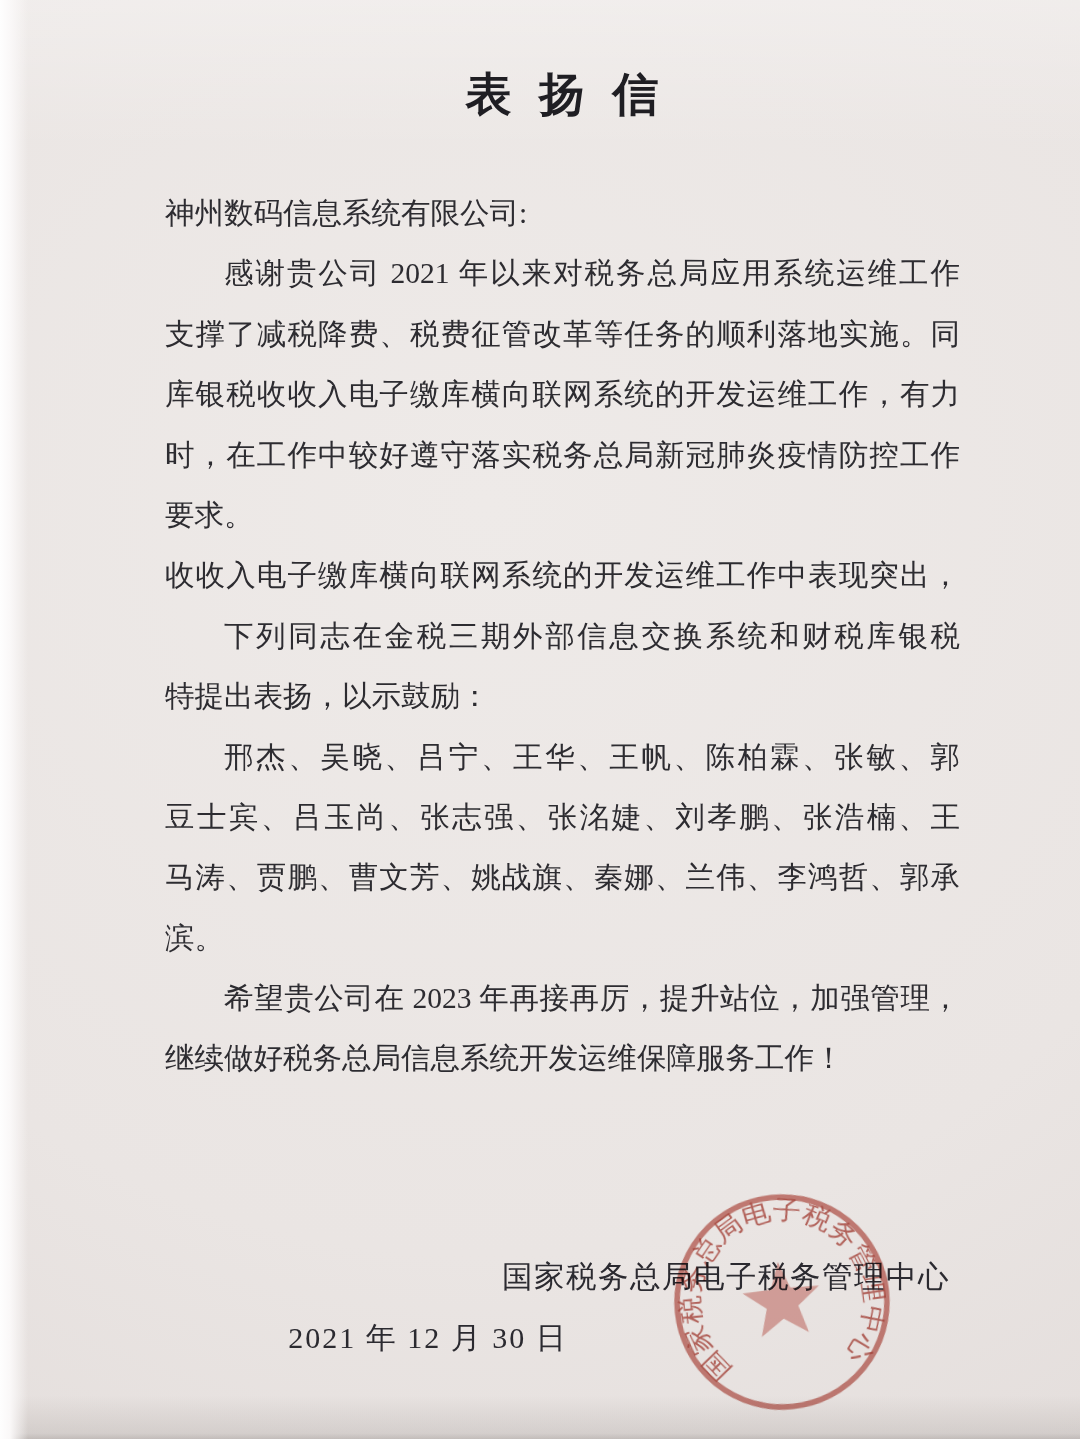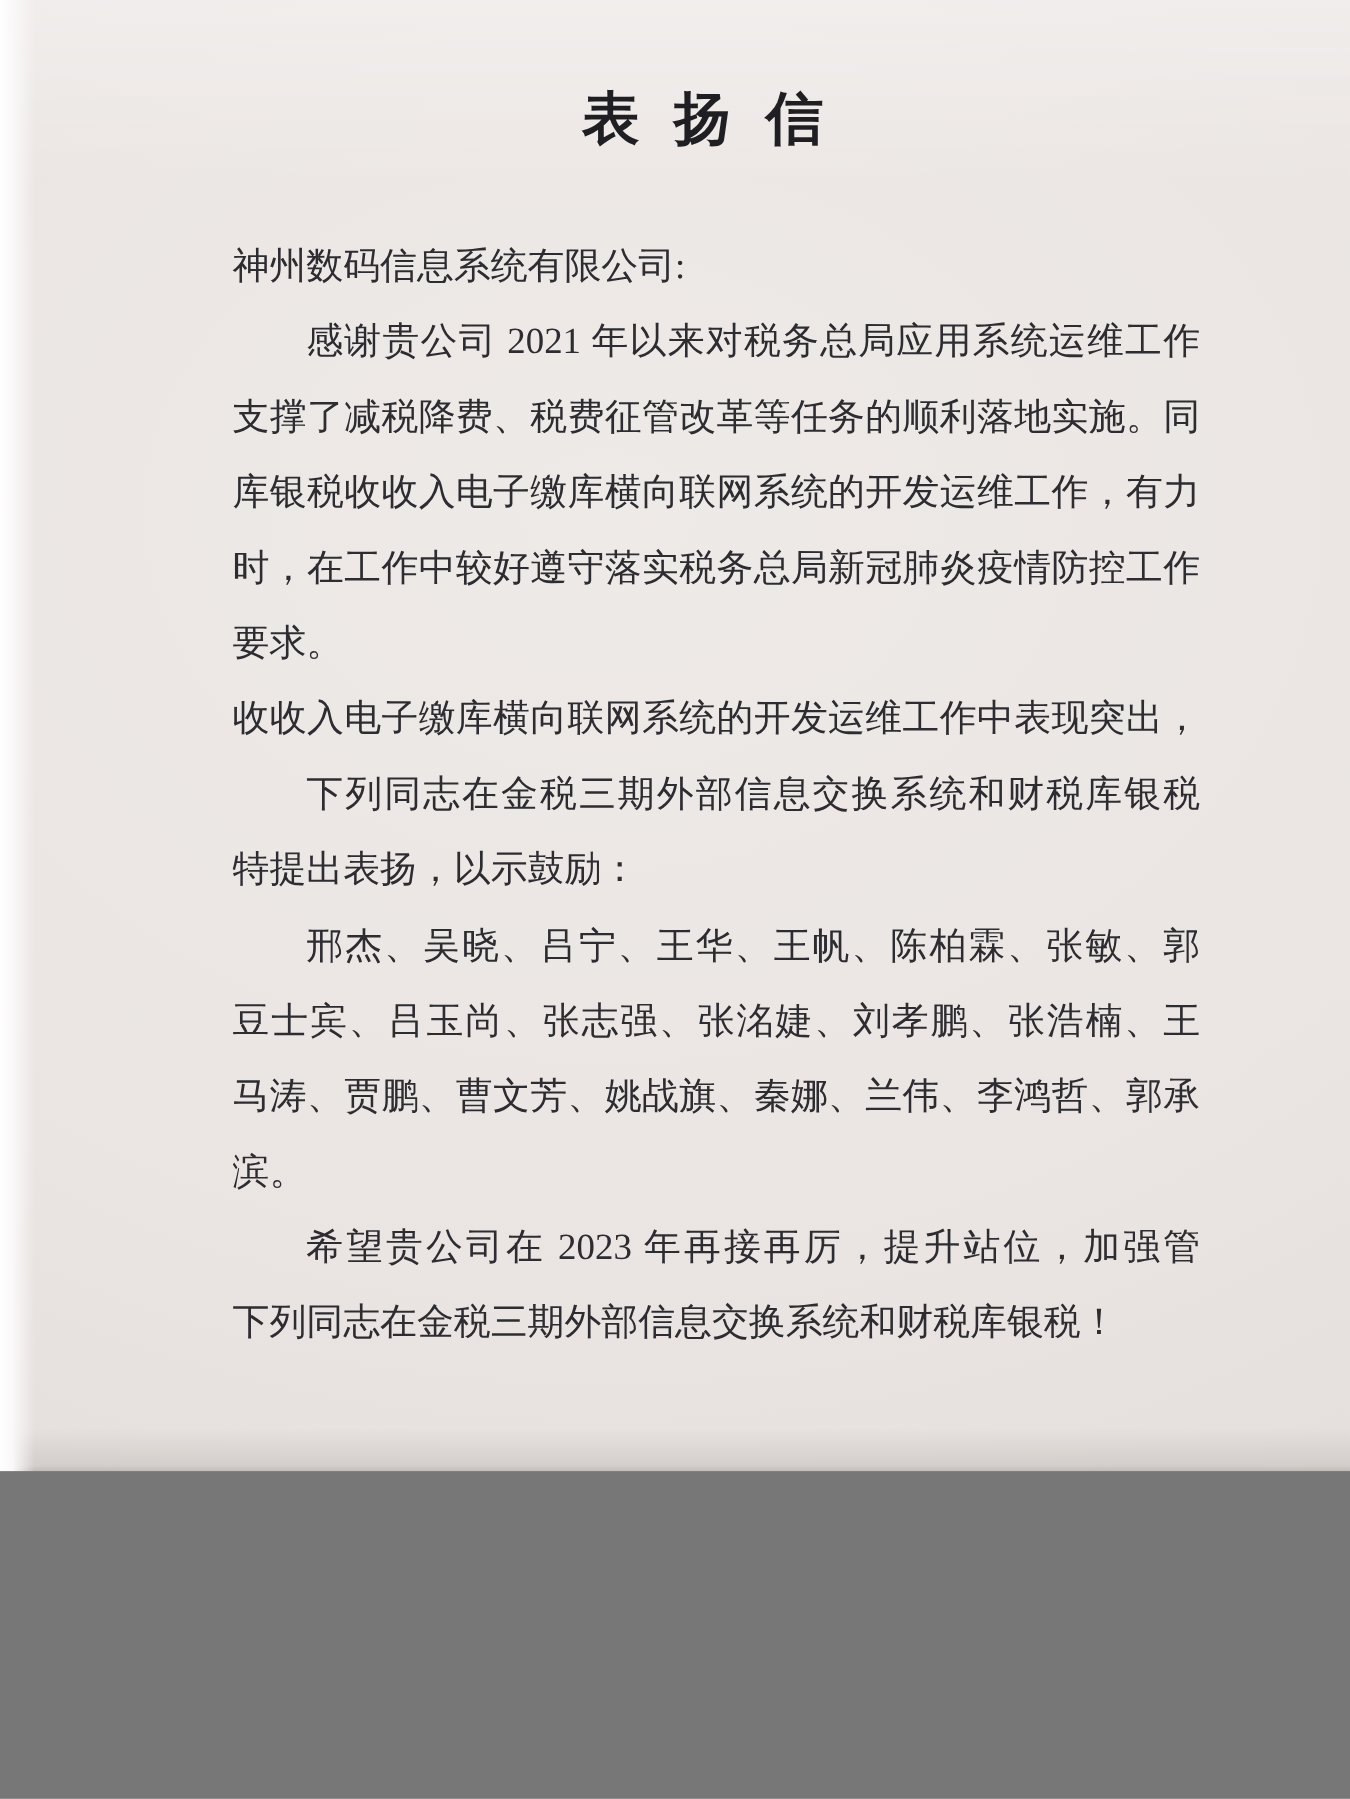--- a/index.html
+++ b/index.html
@@ -1,19 +1,19 @@
 <!DOCTYPE html>
 <html><head>
 <meta charset="utf-8">
 <style>
   html, body { margin: 0; padding: 0; background: #777; }
   .page {
     position: relative;
     width: 1080px;
-    height: 1177px;
+    height: 1439px;
     overflow: hidden;
     margin: 0 auto;
     color: #2d2c31;
     font-family: "Liberation Serif", "DejaVu Serif", serif;
     background:
       linear-gradient(to right, #fefefe 0px, #faf8f8 10px, rgba(250,248,248,0) 28px),
       linear-gradient(to bottom, rgba(255,255,255,0.30) 0px, rgba(255,255,255,0) 150px),
       linear-gradient(to bottom, rgba(0,0,0,0) 97%, rgba(178,172,169,0.35) 99.6%, rgba(158,152,149,0.5) 100%),
       radial-gradient(135% 95% at 45% 35%, #eeeae8 0%, #eae5e3 55%, #e3dddb 85%, #ded8d6 100%);
   }
@@ -33,21 +33,20 @@
     width: 795px;
     font-size: 29.5px;
   }
   .ln {
     height: 60.4px;
     line-height: 60.4px;
     overflow: hidden;
     text-align: justify;
     text-align-last: justify;
     white-space: normal;
-    margin-left: 21px;
   }
   .ln.end { text-align-last: left; }
   .ln.ind { text-indent: 2em; }
   .signature {
     position: absolute;
     top: 1257px; left: 0; width: 100%;
     box-sizing: border-box;
     padding-right: 130px;
     text-align: right;
     font-size: 30.5px;
@@ -90,21 +89,21 @@
     <div class="ln">时，在工作中较好遵守落实税务总局新冠肺炎疫情防控工作</div>
     <div class="ln end">要求。</div>
     <div class="ln">收收入电子缴库横向联网系统的开发运维工作中表现突出，</div>
     <div class="ln ind">下列同志在金税三期外部信息交换系统和财税库银税</div>
     <div class="ln end">特提出表扬，以示鼓励：</div>
     <div class="ln ind">邢杰、吴晓、吕宁、王华、王帆、陈柏霖、张敏、郭嵘、</div>
     <div class="ln">豆士宾、吕玉尚、张志强、张洺婕、刘孝鹏、张浩楠、王倩、</div>
     <div class="ln">马涛、贾鹏、曹文芳、姚战旗、秦娜、兰伟、李鸿哲、郭承</div>
     <div class="ln end">滨。</div>
     <div class="ln ind">希望贵公司在 2023 年再接再厉，提升站位，加强管理，</div>
-    <div class="ln end">下列同志在金税三期外部信息交换系统和财税库银税！</div>
+    <div class="ln end">继续做好税务总局信息系统开发运维保障服务工作！</div>
   </div>
 
   <div class="signature">国家税务总局电子税务管理中心</div>
   <div class="date">2021 年 12 月 30 日</div>
 
   <div class="seal">
     <svg width="222" height="222" viewBox="0 0 220 220">
       <defs>
         <path id="sealArc" d="M 55.1 170.9 A 82 82 0 1 1 164.9 170.9" fill="none"></path>
       </defs>

